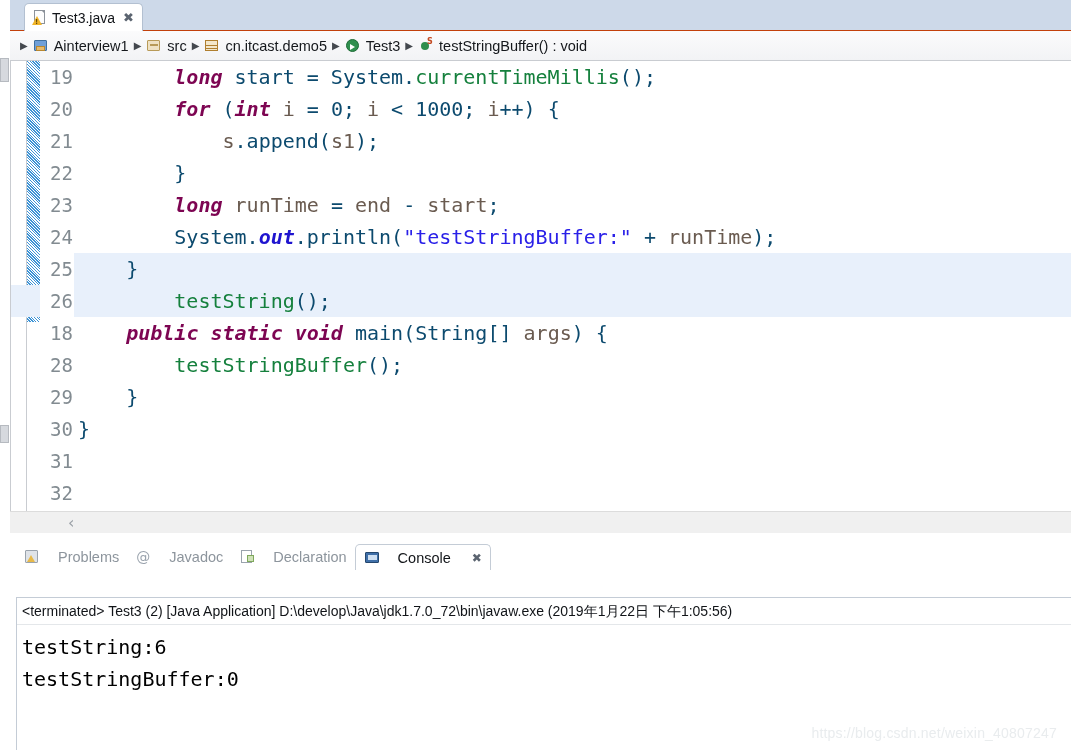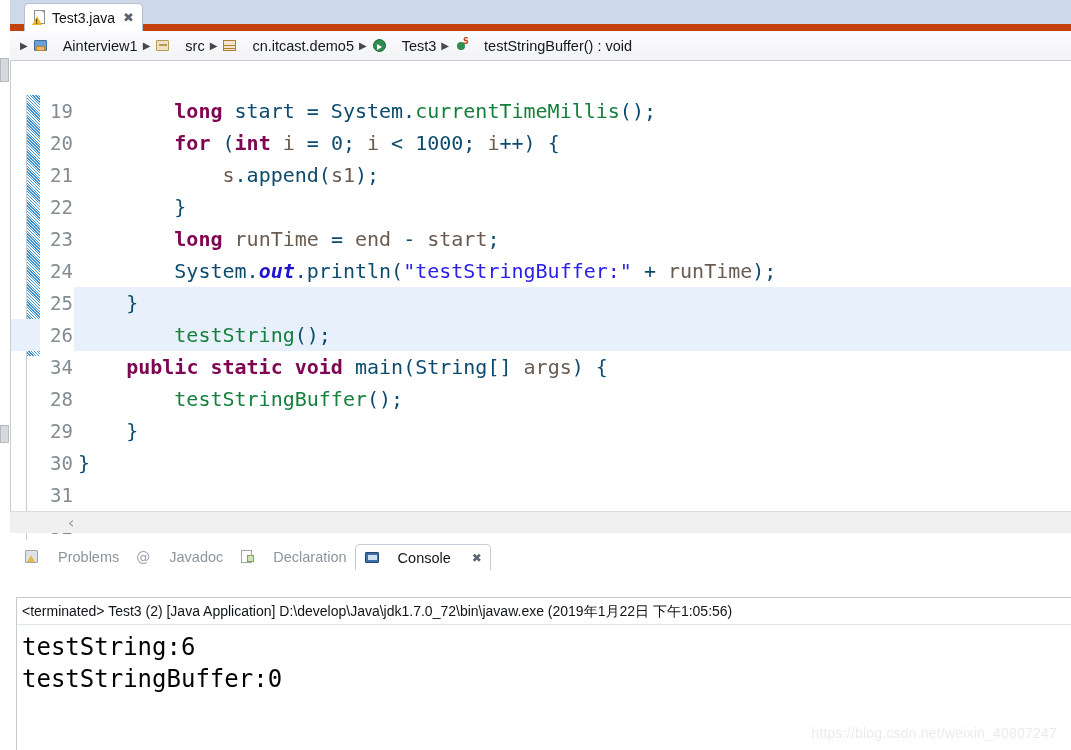--- a/index.html
+++ b/index.html
@@ -29,21 +29,21 @@
     box-sizing: border-box;
   }
   .left-edge-tab.a { top: 58px; height: 24px; }
   .left-edge-tab.b { top: 425px; height: 18px; }
 
   
   .tabbar {
     position: absolute;
     left: 10px; top: 0; width: 1061px; height: 31px;
     background: #cdd9e9;
-    border-bottom: 7px solid #c2410c;
+    border-bottom: 1px solid #c2410c;
     box-sizing: border-box;
   }
   .tab {
     position: absolute;
     left: 14px; top: 3px;
     height: 28px;
     background: #ffffff;
     border: 1px solid #b3c0d1;
     border-bottom: none;
     border-radius: 5px 5px 0 0;
@@ -67,41 +67,40 @@
   .breadcrumb {
     position: absolute;
     left: 10px; top: 31px; width: 1061px; height: 30px;
     background: linear-gradient(to bottom, #fbfbfc 0%, #f2f3f5 100%);
     border-bottom: 1px solid #c9ccd1;
     box-sizing: border-box;
     display: flex; align-items: center;
     padding-left: 6px;
     gap: 1px;
   }
-  .bc-item { display: flex; align-items: center; gap: 14px; }
+  .bc-item { display: flex; align-items: center; gap: 5px; }
   .bc-arrow {
     color: #44484e; font-size: 10px;
     font-family: "DejaVu Sans", sans-serif;
     padding: 0 4px;
     line-height: 1;
   }
   .bc-text {
     font-size: 14.5px; color: #15181c;
     font-family: "Liberation Sans", sans-serif;
     white-space: nowrap;
   }
   .bc-icon { width: 16px; height: 16px; position: relative; flex: none; }
 
   
   .editor {
     position: absolute;
     left: 10px; top: 61px; width: 1061px; height: 472px;
     background: #ffffff;
     overflow: hidden;
-    margin-top: 34px;
   }
   .editor-inner {
     position: absolute;
     left: 16px; top: 0; right: 0; bottom: 0;
     background: #ffffff;
     border-left: 1px solid #c9ccd1;
   }
   
   .changebar {
     position: absolute;
@@ -143,21 +142,21 @@
     background: #e8f0fb;
   }
   
   .curline-band {
     position: absolute;
     left: 0; width: 100%;
     height: 32px;
     background: #e8f0fb;
     pointer-events: none;
   }
-  .kw   { color: #7d0552; font-weight: bold; }
+  .kw   { color: #7d0552; font-weight: bold; font-style: italic; }
   .str  { color: #2a20e8; }
   .fld  { color: #1f14cf; font-weight: bold; font-style: italic; }
   .mth  { color: #15803d; }
   .lvar { color: #6a5b50; }
   .plain{ color: #0c4a6e; }
 
   
   .hscroll {
     position: absolute;
     left: 10px; top: 511px; width: 1061px; height: 22px;
@@ -229,21 +228,21 @@
     font-size: 14px; color: #111418;
     padding: 5px 0 3px 5px;
     white-space: pre;
     border-bottom: 1px solid #e4e7ea;
   }
   .console-out {
     padding: 6px 0 0 5px;
   }
   .console-line {
     font-family: "DejaVu Sans Mono", monospace;
-    font-size: 24px;
+    font-size: 20px;
     color: #000000;
     line-height: 32px;
     white-space: pre;
   }
 
   .watermark {
     position: absolute;
     right: 14px; bottom: 9px;
     font-family: "Liberation Sans", sans-serif;
     font-size: 14px;
@@ -418,21 +417,21 @@
     <div class="curline-band" style="top: 224px;"></div>
       <div class="gutter" id="gutter">
         <div class="gutter-line">19</div>
         <div class="gutter-line">20</div>
         <div class="gutter-line">21</div>
         <div class="gutter-line">22</div>
         <div class="gutter-line">23</div>
         <div class="gutter-line">24</div>
         <div class="gutter-line">25</div>
         <div class="gutter-line">26</div>
-        <div class="gutter-line">34</div>
+        <div class="gutter-line">18</div>
         <div class="gutter-line">28</div>
         <div class="gutter-line">29</div>
         <div class="gutter-line">30</div>
         <div class="gutter-line">31</div>
         <div class="gutter-line">32</div>
       </div>
     <div class="code-area" id="code-area">
         <div class="code-line"><span class="plain">        </span><span class="kw">long</span><span class="plain"> start = System.</span><span class="mth">currentTimeMillis</span><span class="plain">();</span></div>
         <div class="code-line"><span class="plain">        </span><span class="kw">for</span><span class="plain"> (</span><span class="kw">int</span><span class="plain"> </span><span class="lvar">i</span><span class="plain"> = 0; </span><span class="lvar">i</span><span class="plain"> &lt; 1000; </span><span class="lvar">i</span><span class="plain">++) {</span></div>
         <div class="code-line"><span class="plain">            </span><span class="lvar">s</span><span class="plain">.append(</span><span class="lvar">s1</span><span class="plain">);</span></div>

